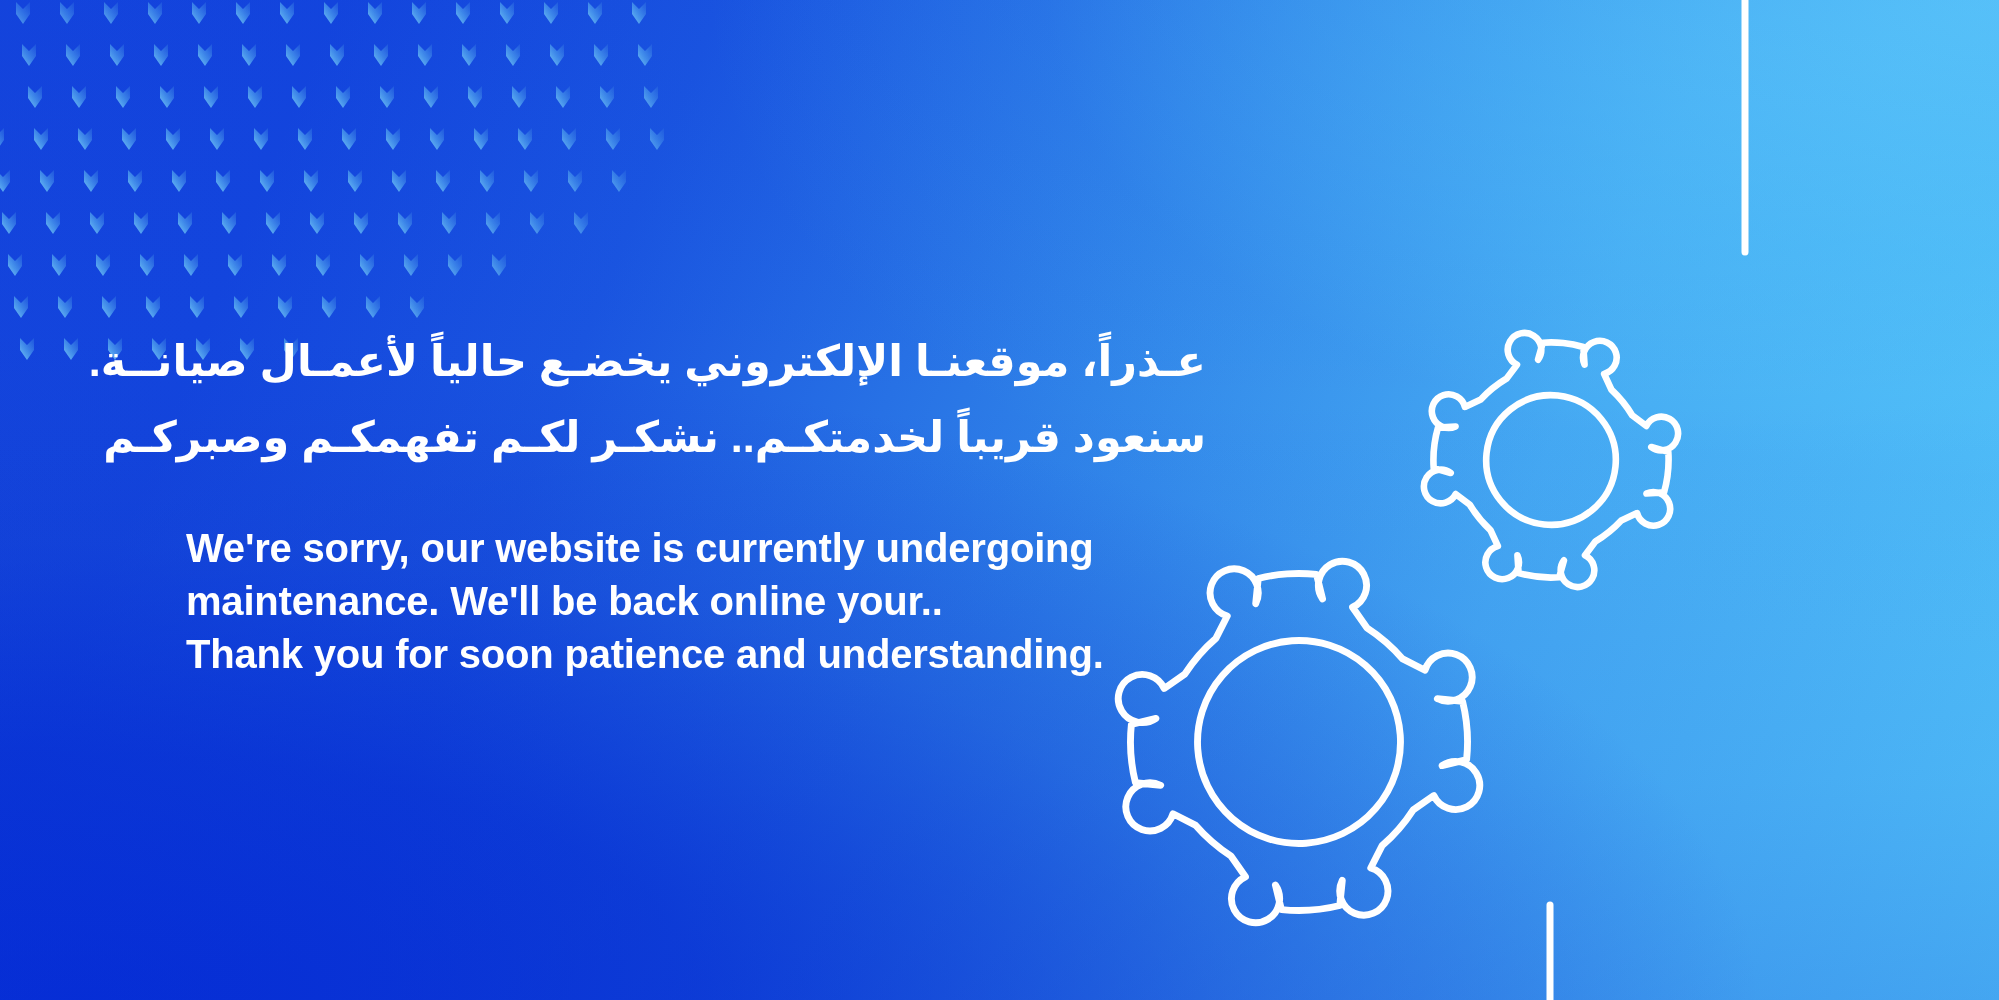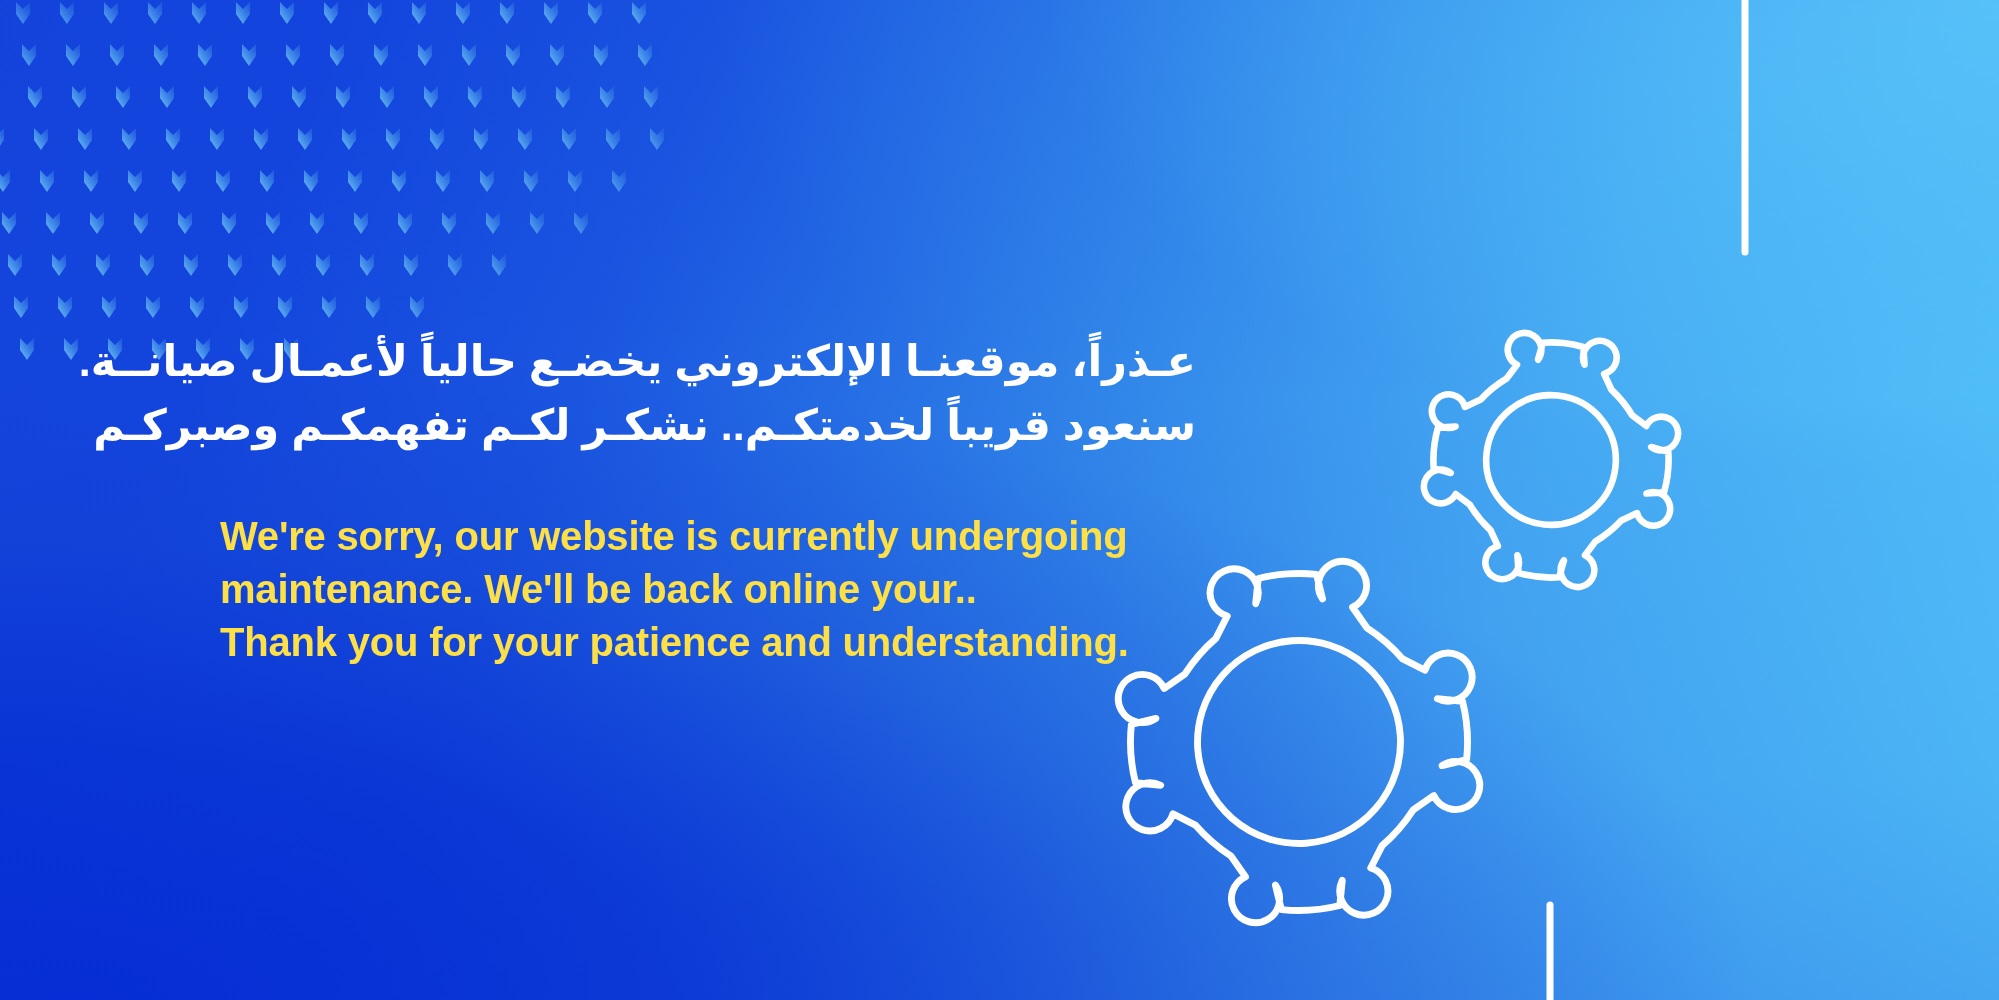--- a/index.html
+++ b/index.html
@@ -72,47 +72,46 @@
     right: 0;
     top: 0;
     width: 1000px;
     height: 1000px;
     pointer-events: none;
   }
 
   
   .message {
     position: absolute;
-    left: 176px;
+    left: 186px;
     top: 334px;
     width: 1020px;
   }
   .ar-block {
     direction: rtl;
     text-align: right;
     color: #ffffff;
     font-size: 43px;
     line-height: 1.30;
     font-weight: 600;
     letter-spacing: 0px;
     white-space: nowrap;
   }
   .ar-line { display: block; }
-  .ar-line + .ar-line { margin-top: 8px; }
+  .ar-line + .ar-line { margin-top: 20px; }
 
   .en-block {
     margin-top: 56px;
     direction: ltr;
     text-align: left;
-    color: #fde047;
+    color: #ffffff;
     font-size: 40px;
     line-height: 1.33;
     font-weight: 700;
     letter-spacing: -0.2px;
-    margin-left: 44px;
   }
   .en-line { display: block; }
 </style>
 </head>
 <body>
 
 <div id="stage">
 
   <div class="bg-base"></div>
   <div class="bg-wash-a"></div>
@@ -363,18 +362,18 @@
   <div class="message">
 
     <div class="ar-block">
       <span class="ar-line">عـذراً، موقعنـا الإلكتروني يخضـع حالياً لأعمـال صيانــة.</span>
       <span class="ar-line">سنعود قريباً لخدمتكـم.. نشكـر لكـم تفهمكـم وصبركـم</span>
     </div>
 
     <div class="en-block">
       <span class="en-line">We're sorry, our website is currently undergoing</span>
       <span class="en-line">maintenance. We'll be back online your..</span>
-      <span class="en-line">Thank you for your patience and understanding.</span>
+      <span class="en-line">Thank you for soon patience and understanding.</span>
     </div>
 
   </div>
 
 </div>
 
 </body></html>

